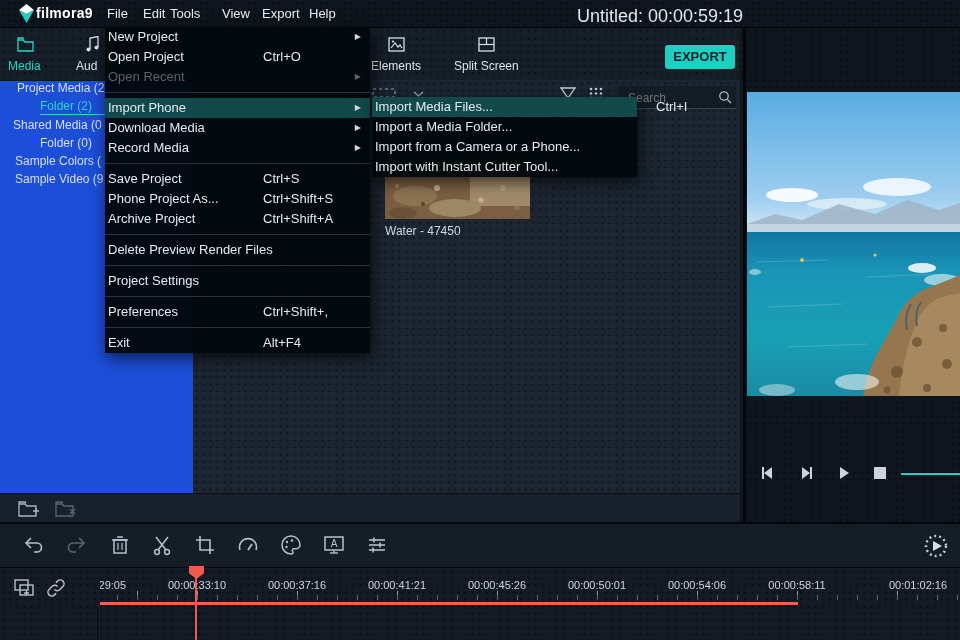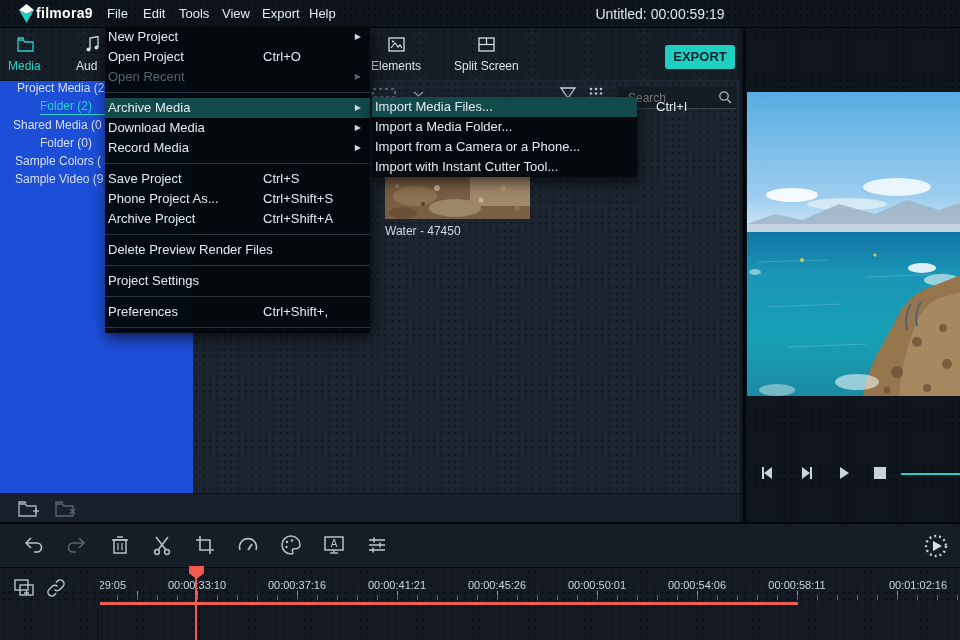--- a/index.html
+++ b/index.html
@@ -6,21 +6,21 @@
   #app{position:relative;width:960px;height:640px;overflow:hidden;
        font-family:"Liberation Sans",sans-serif;background:#10161d;color:#dde5ec;}
   .abs{position:absolute;}
 
   
   #topbar{position:absolute;left:0;top:0;width:960px;height:27px;
           background-color:#0f151c;background-image:radial-gradient(#090e13 1px,transparent 1.2px);
           background-size:6px 6px;border-bottom:1px solid #05080c;}
   #logo-text{position:absolute;left:36px;top:5px;font-size:14px;font-weight:bold;color:#fff;letter-spacing:.3px;}
   .menu-itm{position:absolute;top:6px;font-size:13px;color:#e6edf3;cursor:default;text-align:right;}
-  #proj-title{position:absolute;left:560px;top:6px;width:200px;text-align:center;font-size:14px;color:#dfe7ee;}
+  #proj-title{position:absolute;left:560px;top:6px;width:200px;text-align:center;font-size:18px;color:#dfe7ee;}
 
   
   #media-panel{position:absolute;left:0;top:28px;width:740px;height:494px;background:#1d4ed8;}
   #tabs-row{position:absolute;left:0;top:0;width:740px;height:52px;
             background-color:#161e28;background-image:radial-gradient(#0d141b 1px,transparent 1.2px);background-size:7px 7px;
             border-bottom:1px solid #10161d;}
   .tab-label{position:absolute;font-size:12px;color:#dbe3ea;}
   .tab-label.active{color:#27d3c6;}
   #export-btn{position:absolute;left:665px;top:17px;width:70px;height:24px;background:#1fd0c2;
               color:#07222b;font-size:13px;font-weight:bold;text-align:center;line-height:24px;border-radius:3px;}
@@ -87,21 +87,21 @@
   <div id="topbar">
     <span class="abs" style="left:18px;top:4px">
       <svg width="17" height="19" viewBox="0 0 17 19">
         <polygon points="8.5,0 16,6 8.5,10 1,6" fill="#ffffff"></polygon>
         <polygon points="1,6 8.5,10 16,6 8.5,19" fill="#1fd0c2"></polygon>
       </svg>
     </span>
     <span id="logo-text">filmora9</span>
     <span class="menu-itm" style="left:107px">File</span>
     <span class="menu-itm" style="left:143px">Edit</span>
-    <span class="menu-itm" style="left:179px">Tools</span>
+    <span class="menu-itm" style="left:170px">Tools</span>
     <span class="menu-itm" style="left:222px">View</span>
     <span class="menu-itm" style="left:262px">Export</span>
     <span class="menu-itm" style="left:309px">Help</span>
     <span id="proj-title">Untitled:  00:00:59:19</span>
   </div>
 
   <div id="media-panel">
     <div id="tabs-row">
       <span class="abs" style="left:17px;top:9px">
         <svg width="17" height="15" viewBox="0 0 17 15">
@@ -410,21 +410,21 @@
       <span>New Project</span><span class="ma">▶</span>
     </div>
     <div class="mi">
       <span>Open Project</span><span class="ms">Ctrl+O</span>
     </div>
     <div class="mi dis">
       <span>Open Recent</span><span class="ma">▶</span>
     </div>
     <div class="msep"></div>
     <div class="mi hl">
-      <span>Archive Media</span><span class="ma">▶</span>
+      <span>Import Phone</span><span class="ma">▶</span>
     </div>
     <div class="mi">
       <span>Download Media</span><span class="ma">▶</span>
     </div>
     <div class="mi">
       <span>Record Media</span><span class="ma">▶</span>
     </div>
     <div class="msep"></div>
     <div class="mi">
       <span>Save Project</span><span class="ms">Ctrl+S</span>
@@ -441,20 +441,23 @@
     </div>
     <div class="msep"></div>
     <div class="mi">
       <span>Project Settings</span>
     </div>
     <div class="msep"></div>
     <div class="mi">
       <span>Preferences</span><span class="ms">Ctrl+Shift+,</span>
     </div>
     <div class="msep"></div>
+    <div class="mi">
+      <span>Exit</span><span class="ms">Alt+F4</span>
+    </div>
   </div>
 
   <div id="import-submenu" class="menu-panel">
     <div class="mi hl">
       <span>Import Media Files...</span><span class="ms">Ctrl+I</span>
     </div>
     <div class="mi">
       <span>Import a Media Folder...</span>
     </div>
     <div class="mi">

